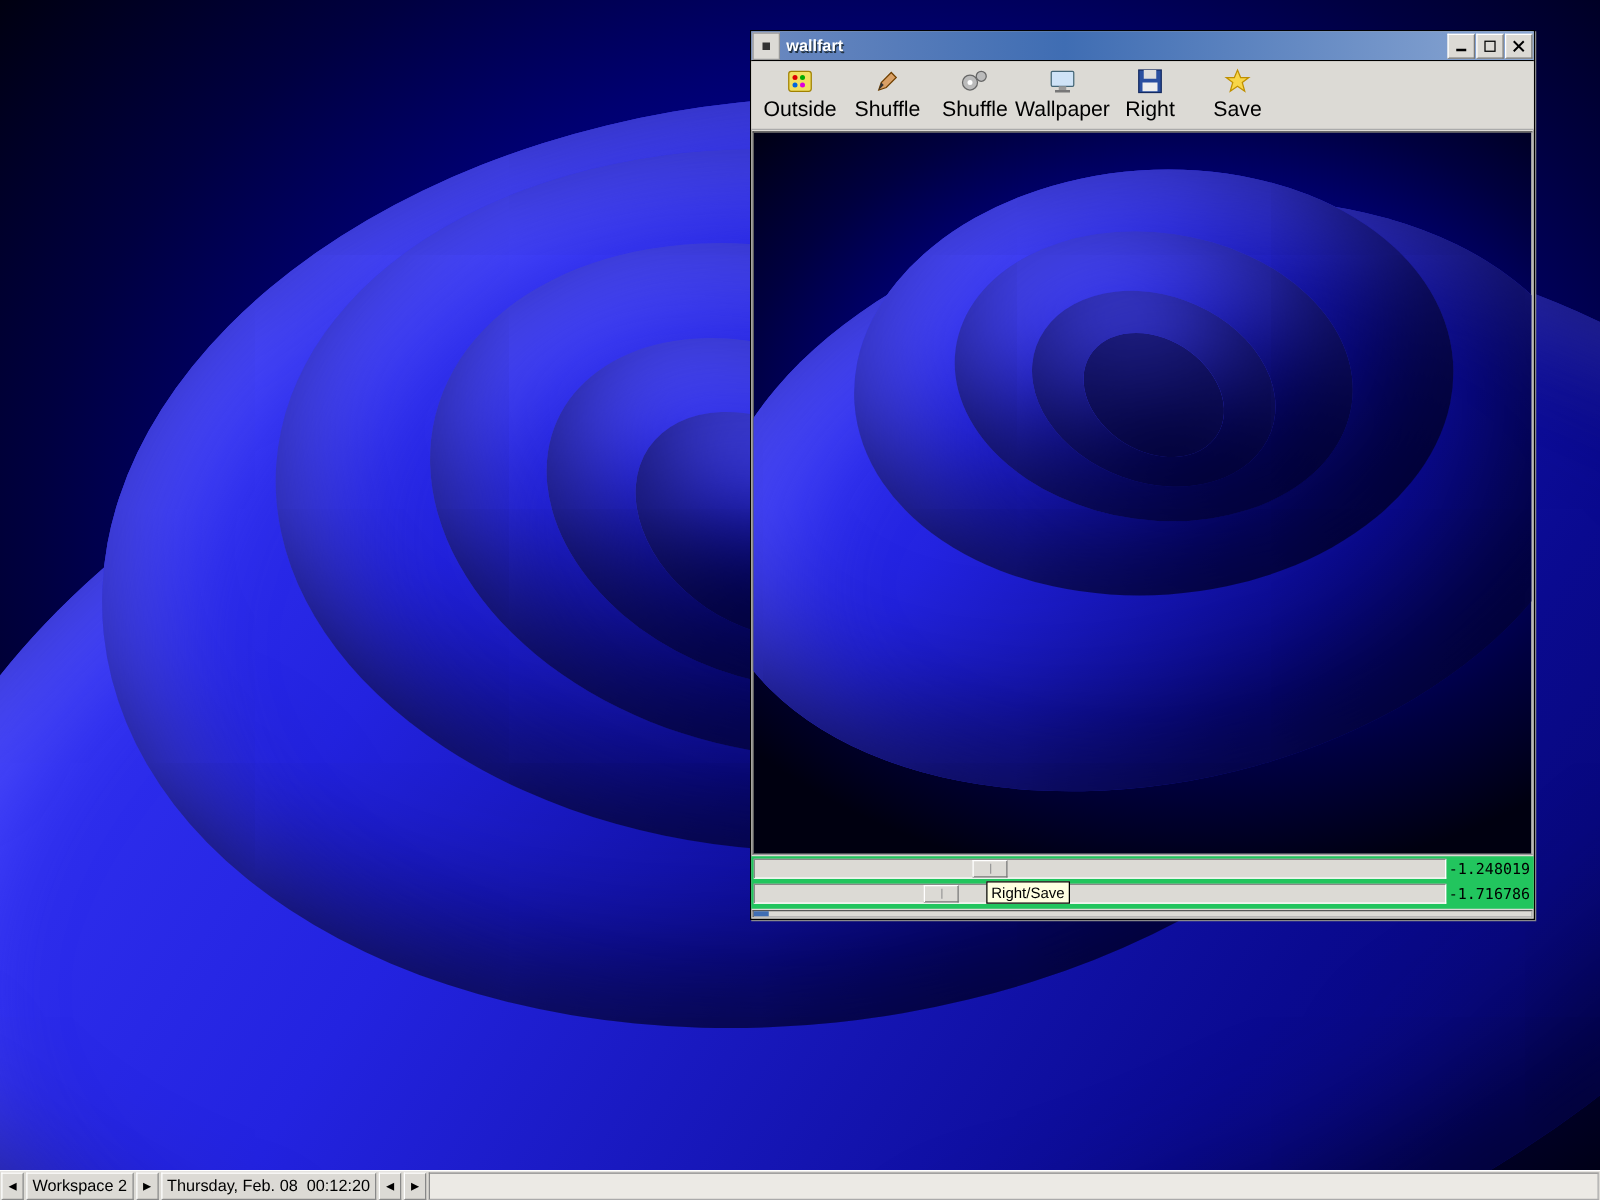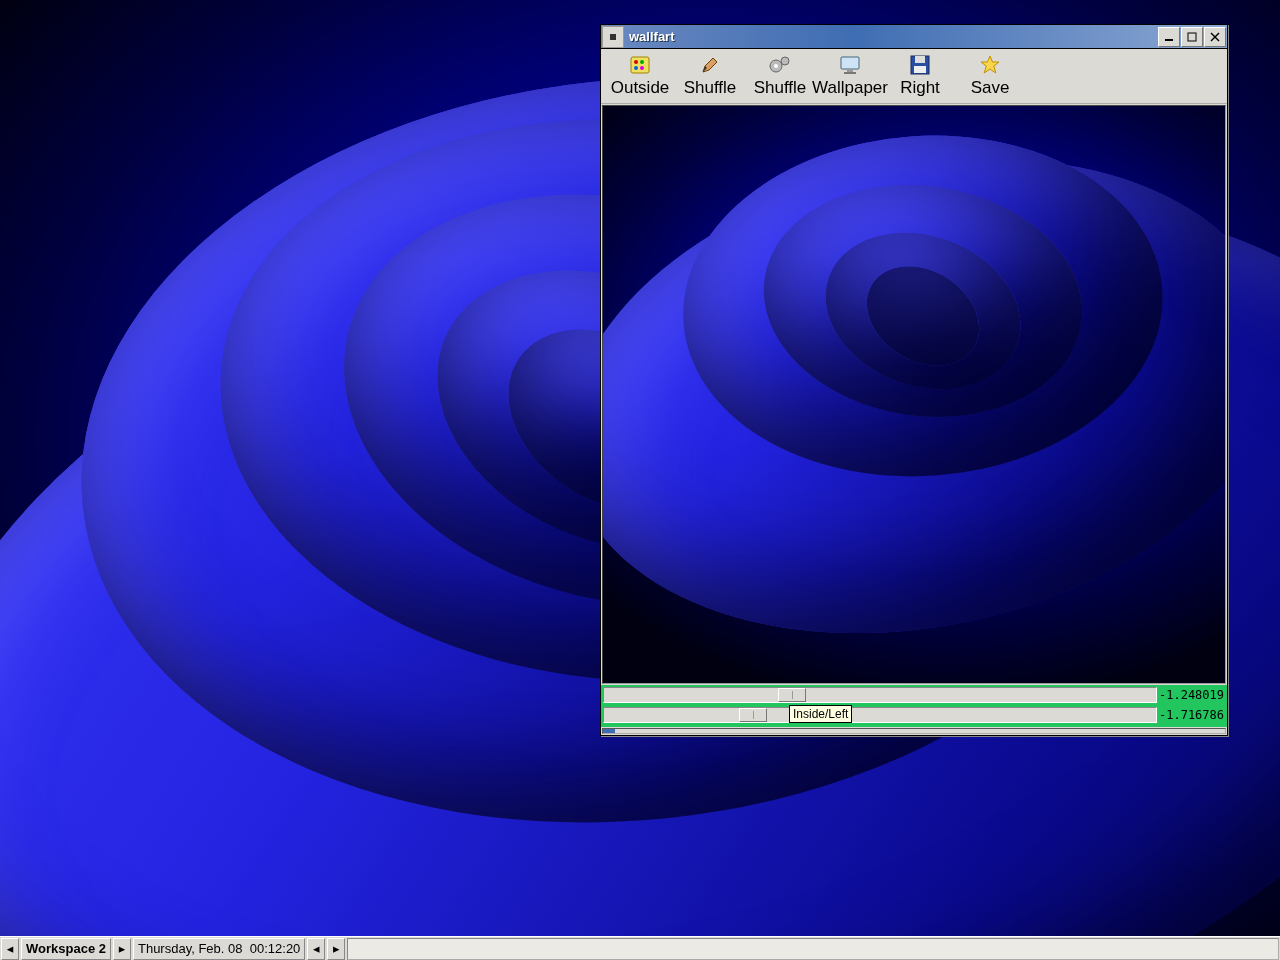--- a/index.html
+++ b/index.html
@@ -120,21 +120,21 @@
   position:absolute; left:0; right:0; bottom:0; height:24px;
   background:#dcdad5; border-top:1px solid #fff;
   display:flex; align-items:center; font-size:13px;
 }
 .tbcell {
   height:22px; display:flex; align-items:center;
   border:1px solid #fff; border-right-color:#888; border-bottom-color:#888;
   padding:0 4px; margin:0 1px; background:#dcdad5;
 }
 .tbcell.nav { width:18px; justify-content:center; padding:0; }
-.tbcell.ws { font-weight:bold; }
+.tbcell.ws { font-weight:normal; }
 .tbfill { flex:1; height:22px; border:1px solid #aaa; border-top-color:#888; border-left-color:#888; background:#eceae5; margin:0 1px; }
 </style>
 </head>
 <body>
 
 <div class="wallpaper">
   <div class="petal" style="left:-100px;top:200px;width:1600px;height:900px;transform:rotate(-12deg)"></div>
   <div class="petal" style="left:80px;top:80px;width:1100px;height:740px;transform:rotate(-6deg)"></div>
   <div class="petal" style="left:220px;top:120px;width:820px;height:560px;transform:rotate(4deg)"></div>
   <div class="petal" style="left:340px;top:200px;width:560px;height:400px;transform:rotate(14deg)"></div>
@@ -244,21 +244,21 @@
       <div class="slider">
           <div class="thumb" style="left: calc(34% - 14px);"></div>
         </div>
       <div class="sval">-1.248019</div>
     </div>
     <div class="srow">
       <div class="slider">
           <div class="thumb" style="left: calc(27% - 14px);"></div>
         </div>
       <div class="sval">-1.716786</div>
-      <div class="tooltip" style="left: 186px; top: 0px;">Inside/Left</div>
+      <div class="tooltip" style="left: 186px; top: 0px;">Right/Save</div>
     </div>
   </div>
 
   <div class="progress">
     <div class="pfill" style="width: 2%;"></div>
   </div>
 </div>
 
 <div class="taskbar">
   <div class="tbcell nav">◂</div>

